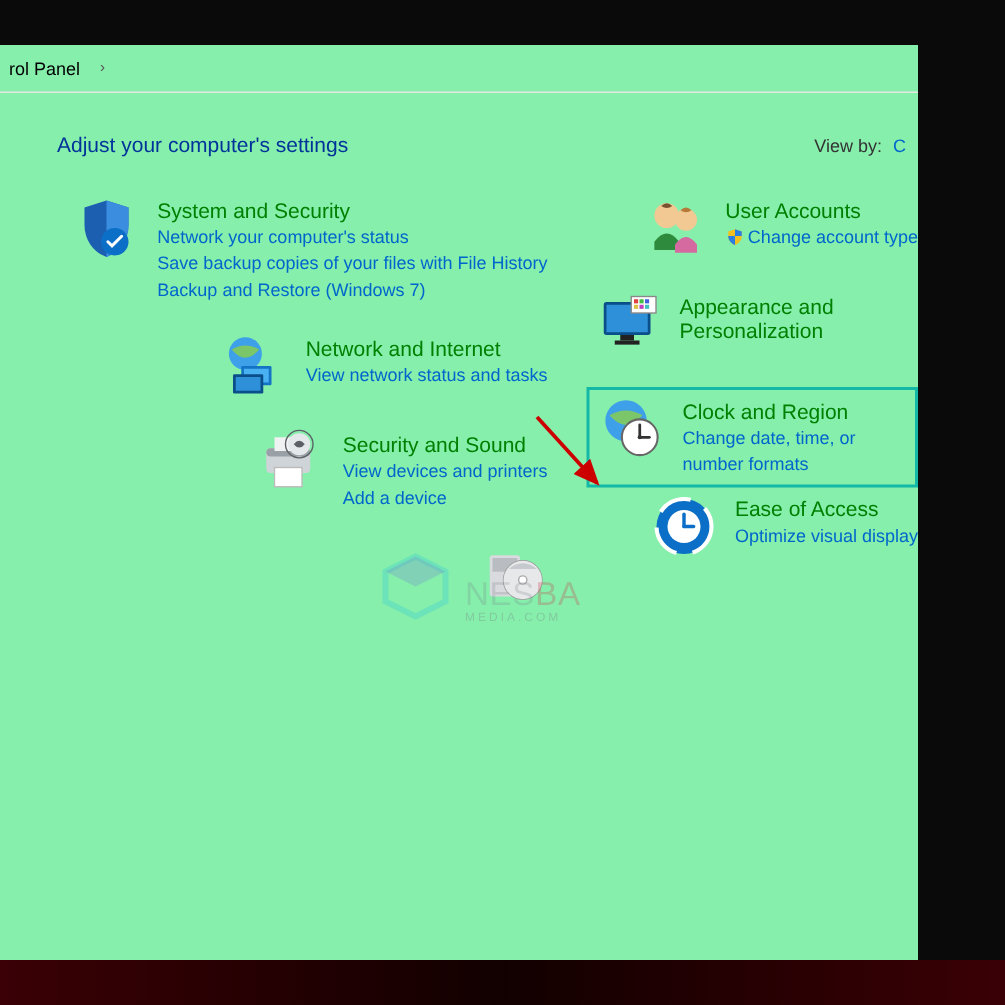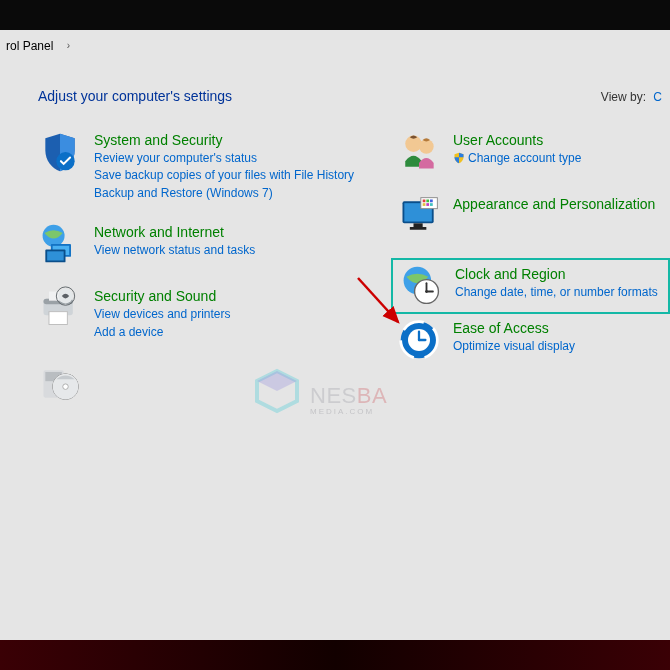--- a/index.html
+++ b/index.html
@@ -9,22 +9,22 @@
     width: 670px;
     height: 670px;
     overflow: hidden;
   }
   .outer-dark {
     width: 100%;
     height: 30px;
     background: #0a0a0a;
   }
   .window {
-    background: #e5e5e5;
-    width: 670px;
+    background: #86efac;
+    width: 612px;
     height: 610px;
     position: relative;
   }
   .addrbar {
     height: 32px;
     border-bottom: 1px solid #e5e5e5;
     display: flex;
     align-items: center;
     padding: 0 4px 0 0;
     font-size: 12px;
@@ -57,20 +57,21 @@
     gap: 10px;
   }
   .col-left { width: 365px; padding-left: 38px; }
   .col-right { flex: 1; padding-left: 22px; }
   .cat {
     display: flex;
     align-items: flex-start;
     gap: 12px;
     margin-bottom: 20px;
     position: relative;
+    justify-content: flex-end;
   }
   .cat.boxed {
     border: 2px solid #14b8a6;
     padding: 4px 6px;
     margin-left: -6px;
     margin-bottom: 4px;
   }
   .icon48 {
     width: 44px;
     height: 44px;
@@ -170,21 +171,21 @@
           <div class="icon48">
             <svg viewBox="0 0 48 48" width="44" height="44">
               <path d="M24 4 L40 9 V22 C40 33 33 42 24 45 C15 42 8 33 8 22 V9 Z" fill="#1c5fb0"></path>
               <path d="M24 4 L40 9 V22 C40 33 33 42 24 45 V4 Z" fill="#3b8de0"></path>
               <circle cx="30" cy="34" r="10" fill="#0b6fc7"></circle>
               <path d="M25 34 l3 3 l7 -7" stroke="#fff" stroke-width="2.2" fill="none" stroke-linecap="round"></path>
             </svg>
           </div>
           <div class="cat-body">
             <div class="cat-title">System and Security</div>
-            <span class="cat-link">Review your computer's status</span>
+            <span class="cat-link">Network your computer's status</span>
             <span class="cat-link">Save backup copies of your files with File History</span>
             <span class="cat-link">Backup and Restore (Windows 7)</span>
           </div>
         </div>
 
         <div class="cat">
           <div class="icon48">
             <svg viewBox="0 0 48 48" width="44" height="44">
               <circle cx="17" cy="15" r="12" fill="#3ea0e8"></circle>
               <path d="M7 12 q10 -6 20 0 q-10 12 -20 0" fill="#7cc66a"></path>

